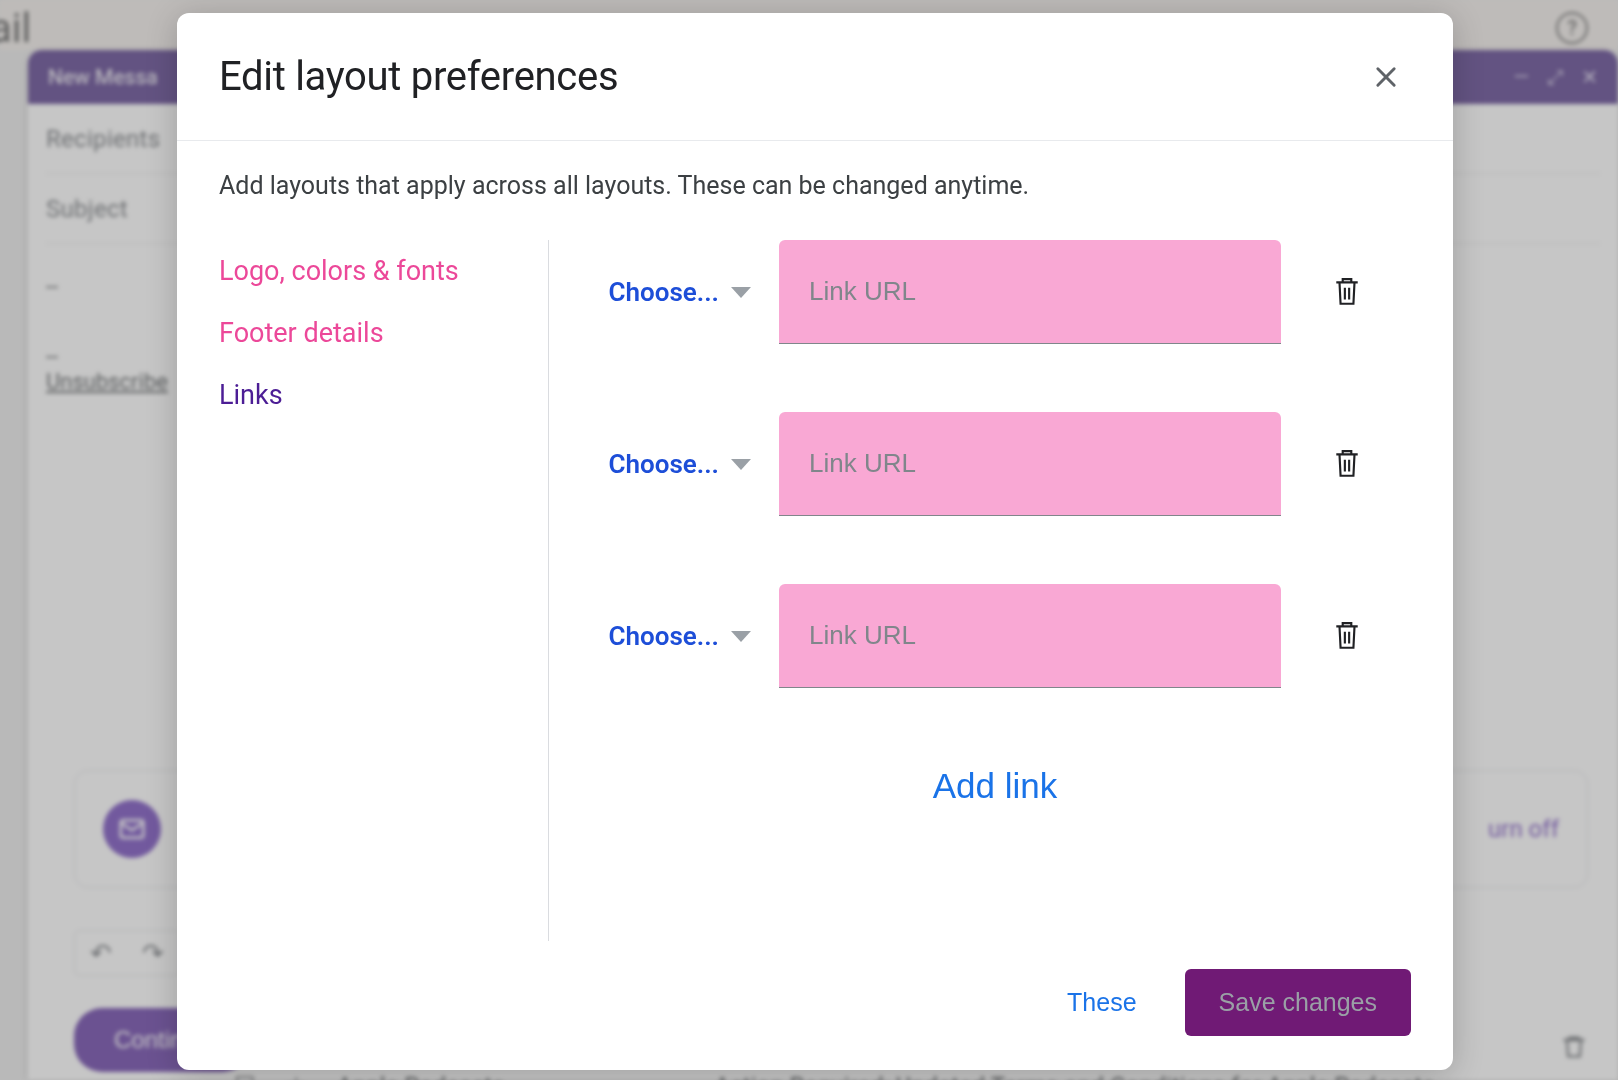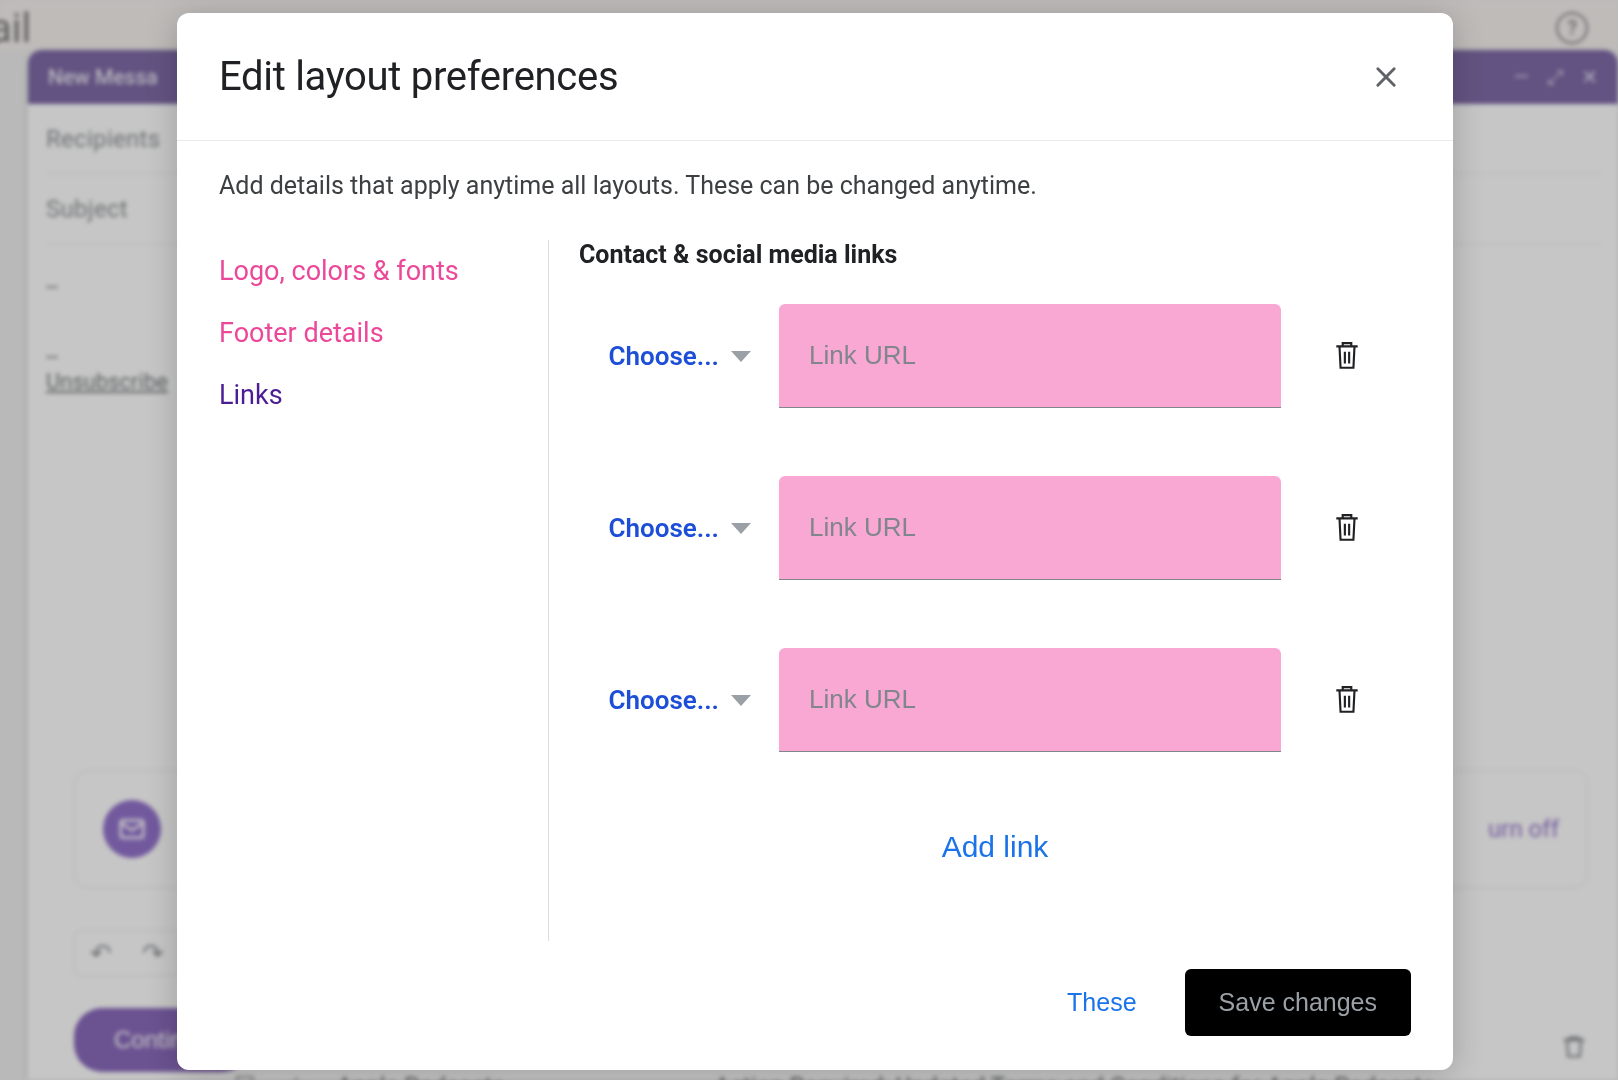--- a/index.html
+++ b/index.html
@@ -280,21 +280,21 @@
       align-items: center;
       justify-content: center;
       cursor: pointer;
       margin-left: 18px;
     }
     .trash-btn svg { width: 26px; height: 30px; }
     .add-link-btn {
       display: block;
       margin: 0 auto;
       color: #1a73e8;
-      font-size: 30px;
+      font-size: 35px;
       text-align: left;
       cursor: pointer;
       background: none;
       border: none;
       padding: 10px;
     }
     .dialog-footer {
       display: flex;
       justify-content: flex-end;
       gap: 28px;
@@ -303,21 +303,21 @@
     }
     .btn-cancel {
       color: #1a73e8;
       font-size: 25px;
       background: none;
       border: none;
       cursor: pointer;
       padding: 16px 20px;
     }
     .btn-save {
-      background: #000000;
+      background: #701a75;
       color: #9aa0a6;
       font-size: 25px;
       border: none;
       border-radius: 6px;
       padding: 19px 34px;
       cursor: not-allowed;
     }
   </style>
 </head>
 <body>
@@ -383,29 +383,28 @@
 
 <div class="dialog">
   <div class="dialog-header">
     <div class="dialog-title">Edit layout preferences</div>
     <div class="close-btn">
       <svg viewBox="0 0 24 24">
           <path d="M5 5 L19 19 M19 5 L5 19" stroke="#5f6368" stroke-width="2.5" stroke-linecap="round"></path>
         </svg>
     </div>
   </div>
-  <div class="dialog-subheader">Add details that apply anytime all layouts. These can be changed anytime.</div>
+  <div class="dialog-subheader">Add layouts that apply across all layouts. These can be changed anytime.</div>
   <div class="dialog-body">
     <div class="dialog-sidebar">
       <div class="sidebar-item">Logo, colors &amp; fonts</div>
       <div class="sidebar-item">Footer details</div>
       <div class="sidebar-item active">Links</div>
     </div>
     <div class="dialog-main">
-      <div class="section-title">Contact &amp; social media links</div>
 
       <div class="link-row">
         <div class="link-choose">
           <span>Choose...</span>
           <span class="chevron-down"></span>
         </div>
         <input class="link-input" type="text" placeholder="Link URL" style="">
         <div class="trash-btn">
           <svg viewBox="0 0 24 28">
               <path d="M2 5h20M8 5V2h8v3M5 5l1 20h12l1-20M10 10v11M14 10v11" stroke="#202124" stroke-width="2" fill="none"></path>

